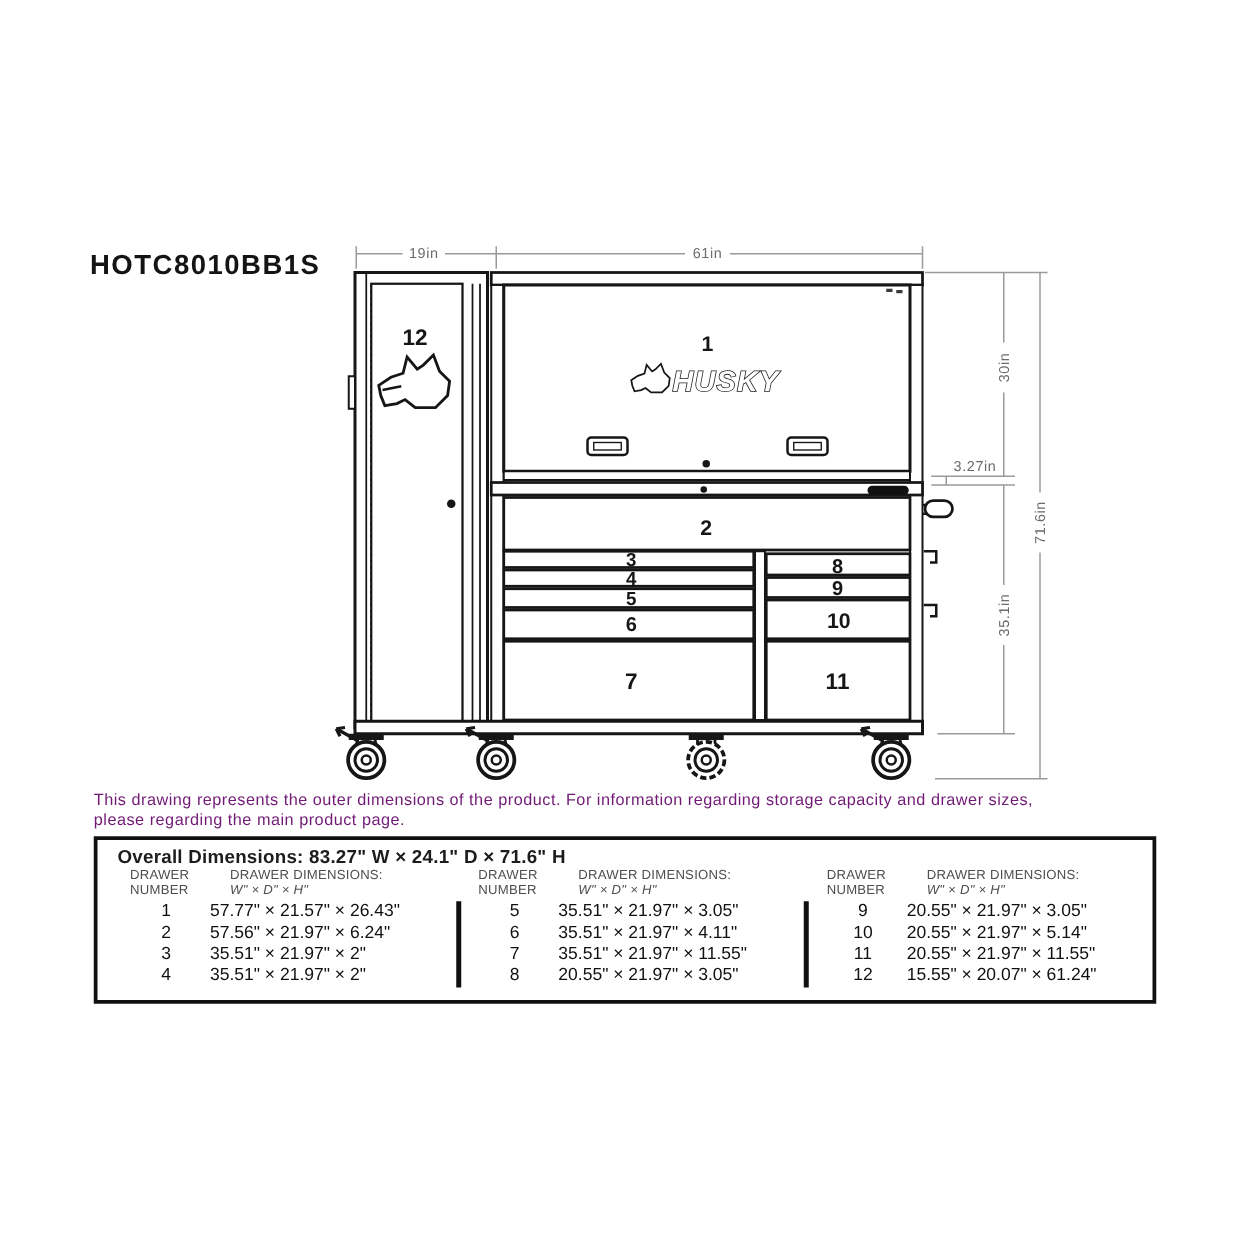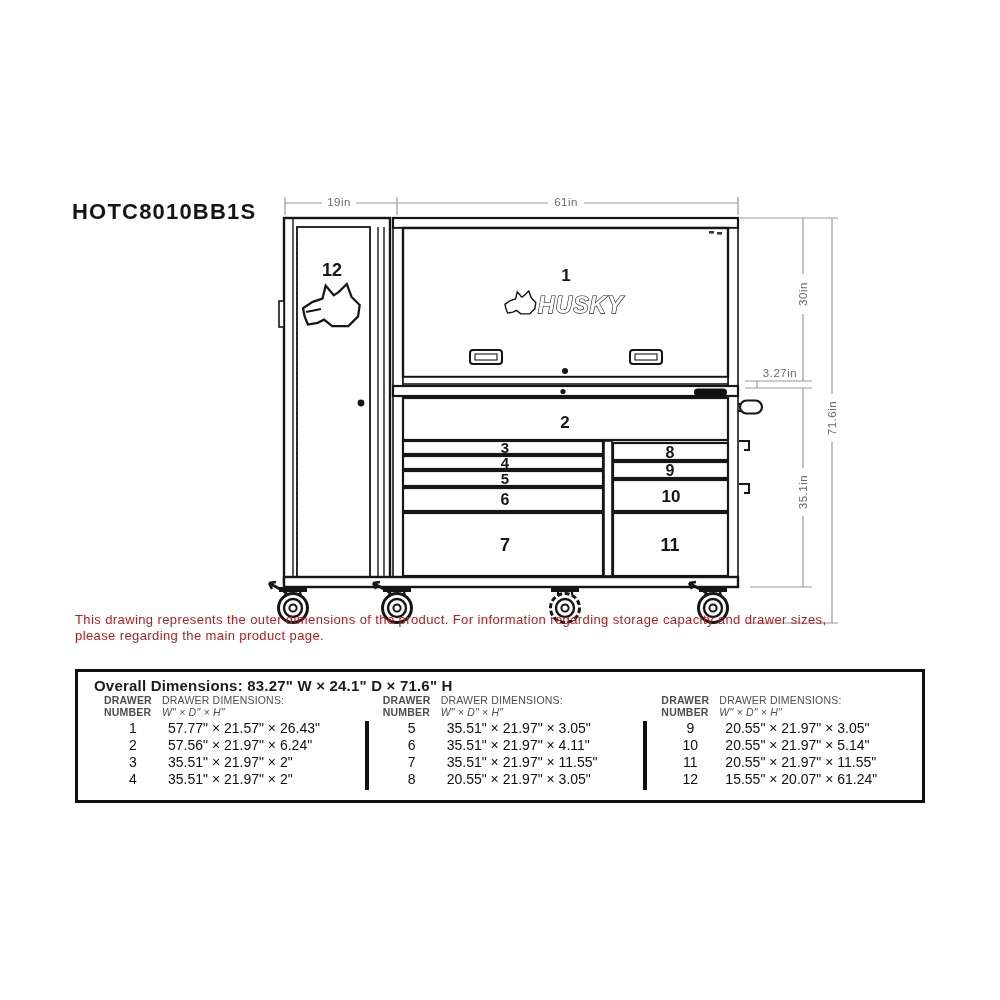--- a/index.html
+++ b/index.html
@@ -1,27 +1,27 @@
 <!DOCTYPE html>
 <html><head>
 <meta charset="utf-8">
 <style>
   html,body{margin:0;padding:0;background:#ffffff;}
   body{width:1000px;height:1000px;position:relative;font-family:"Liberation Sans",sans-serif;overflow:hidden;}
   #diagram{position:absolute;left:0;top:0;}
   .dimtext{font-family:"Liberation Sans",sans-serif;font-size:11.5px;fill:#6b6b6b;letter-spacing:.5px;}
   .dlabel{font-family:"Liberation Sans",sans-serif;font-weight:bold;fill:#161616;}
-  #disclaimer{position:absolute;left:75px;top:612px;width:846px;color:#b91c1c;font-size:13px;line-height:15.5px;letter-spacing:.4px;}
+  #disclaimer{position:absolute;left:75px;top:632px;width:846px;color:#701a75;font-size:13px;line-height:15.5px;letter-spacing:.4px;}
   #spec-box{position:absolute;left:75px;top:669px;width:844px;height:128px;border:3px solid #101010;background:#fff;}
   #overall{margin:5px 0 1px 16px;font-size:15px;font-weight:bold;color:#1c1c1c;letter-spacing:.2px;}
   #groups{display:flex;align-items:stretch;padding:0 6px 0 26px;}
   .tgroup{flex:1;}
   .thead{display:flex;color:#4d4d4d;font-size:10.5px;line-height:11.5px;letter-spacing:.2px;margin-bottom:2px;}
-  .th-num{width:58px;text-align:left;font-weight:bold;}
-  .th-dim{margin-left:0;}
+  .th-num{width:58px;text-align:left;}
+  .th-dim{margin-left:22px;}
   .th-it{font-style:italic;}
   .trow{display:flex;font-size:14px;color:#101010;line-height:17px;}
   .trow .num{width:58px;text-align:center;}
   .trow .dim{margin-left:6px;white-space:nowrap;}
   .vdivider{width:4px;background:#101010;height:69px;margin:26px 14px 0 6px;}
 </style>
 </head>
 <body>
 
 <svg id="diagram" width="1000" height="630" viewBox="0 0 1000 630" xmlns="http://www.w3.org/2000/svg">

